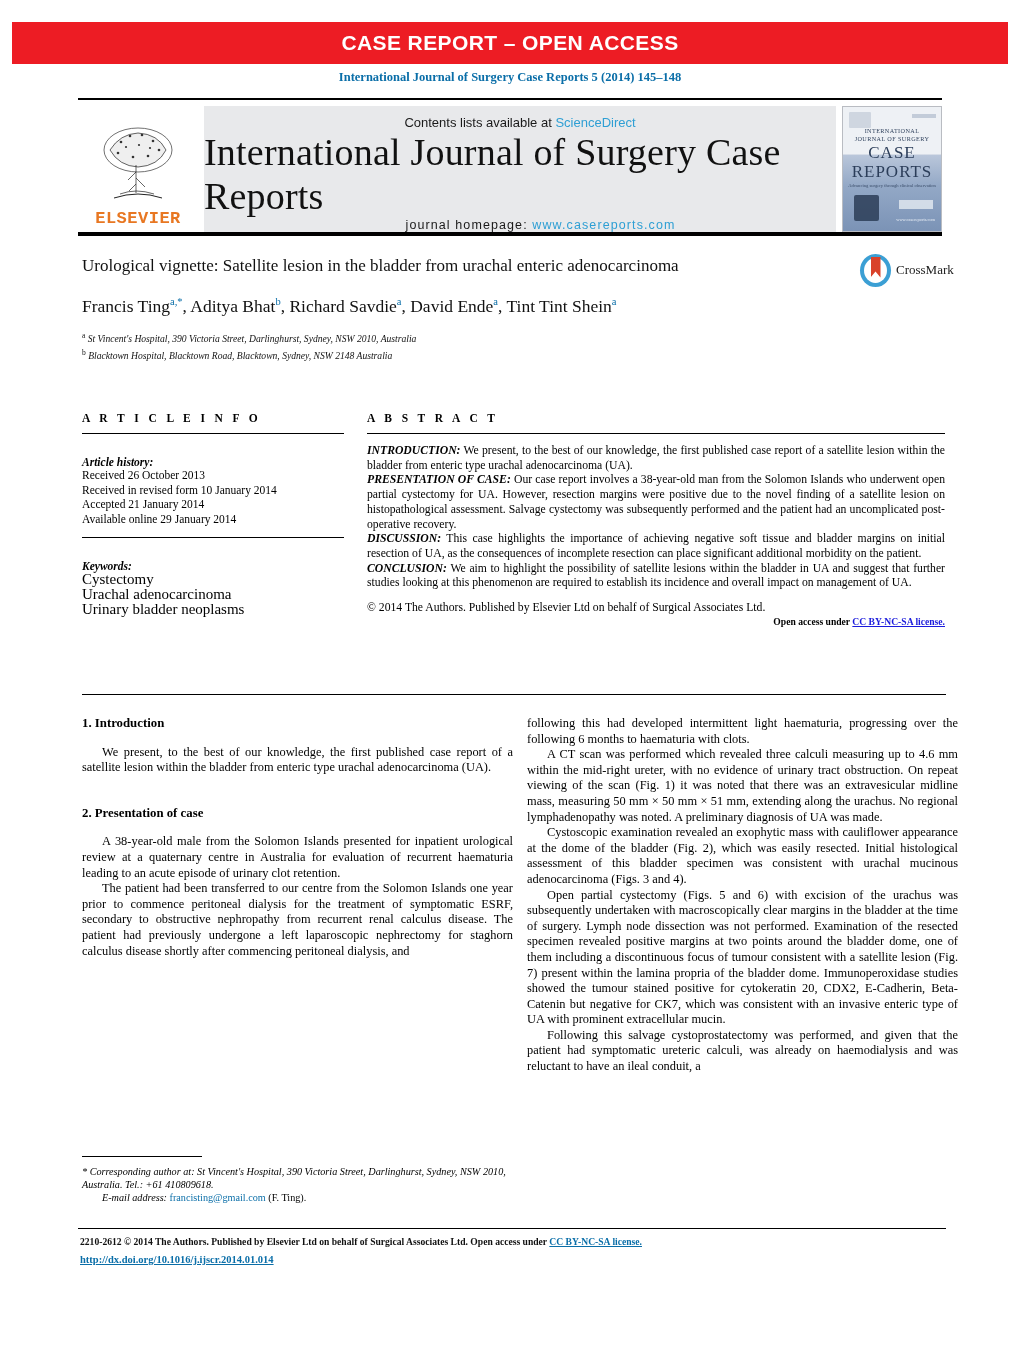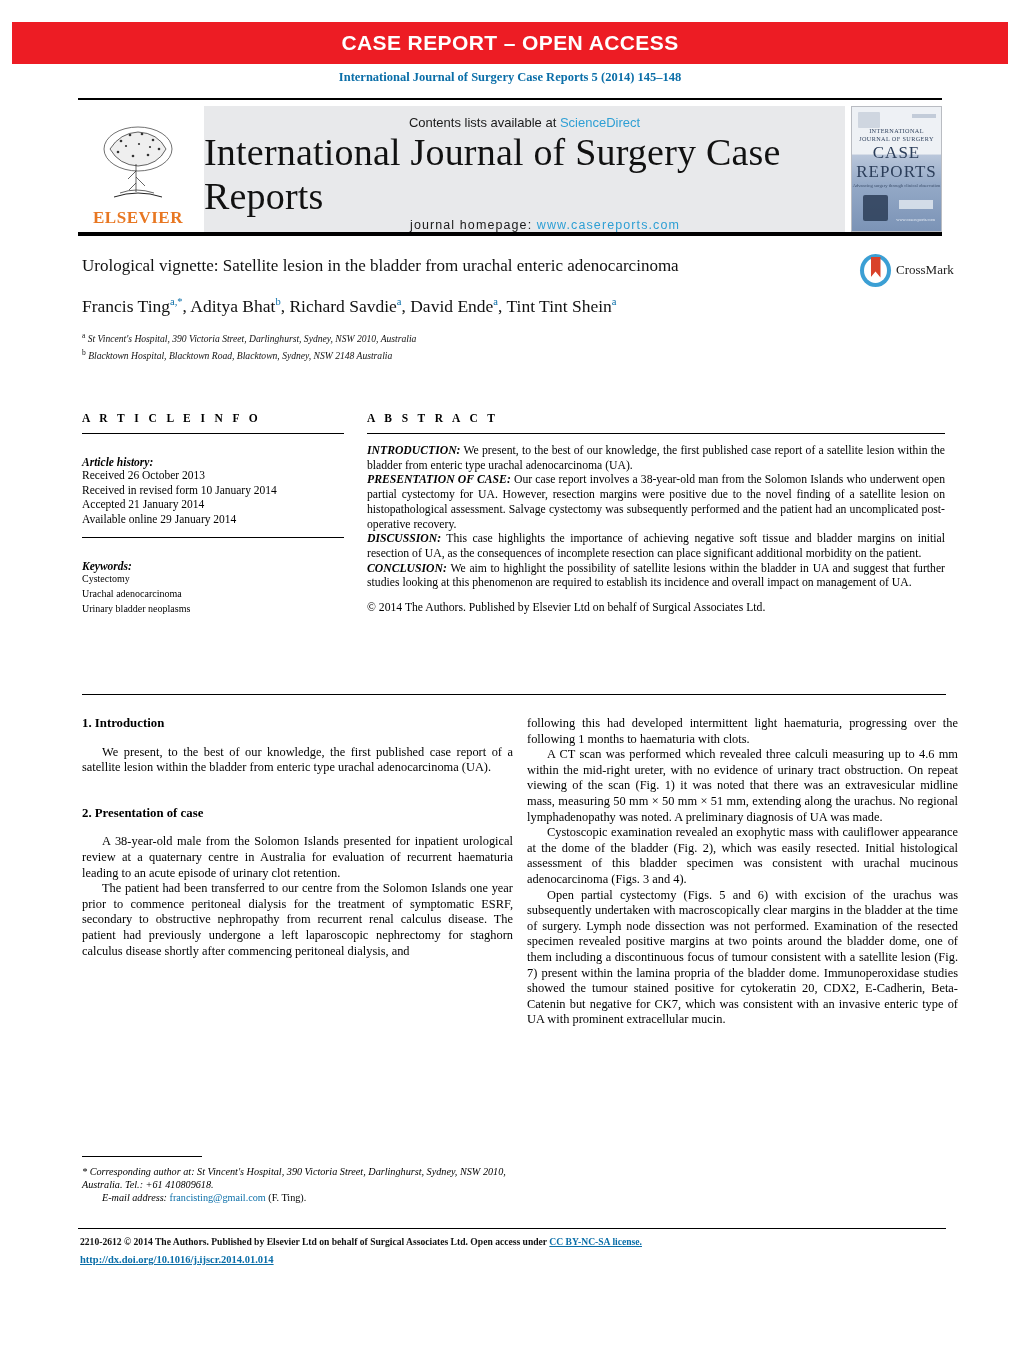--- a/index.html
+++ b/index.html
@@ -39,21 +39,21 @@
     position:absolute; left:78px; top:98px; width:864px; height:132px;
     border-top:2.5px solid #000;
   }
   .masthead-inner { display:flex; height:132px; padding-top:6px; }
   .elsevier-block {
     width:120px; display:flex; flex-direction:column;
     align-items:center; justify-content:flex-end; padding-bottom:4px;
   }
   .els-tree { width:96px; height:88px; }
   .els-word {
-    font-family:Liberation Serif, serif;
+    font-family:Liberation Mono, monospace;
     color:#E87722; font-size:17px; letter-spacing:.5px; font-weight:bold;
     margin-top:1px;
   }
   .journal-band {
     flex:1; background:#e8e9eb; margin-left:6px; margin-right:6px;
     display:flex; flex-direction:column; align-items:center;
     justify-content:space-between; padding:9px 0 11px 0;
   }
   .contents-line { font-size:13px; font-family:"Liberation Sans", sans-serif; color:#1a1a1a; }
   .contents-line .sd { color:#2e9fd4; }
@@ -62,21 +62,21 @@
     font-size:38px; color:#111; letter-spacing:.2px;
   }
   .homepage-line {
     font-size:12.5px; font-family:"Liberation Sans", sans-serif;
     letter-spacing:1.1px; color:#1a1a1a;padding-left:41px;
   }
   .homepage-line .url { color:#2e9fd4; }
 
   
   .cover {
-    width:91px; height:126px; border:1px solid #b9bcc2;
+    width:100px; height:126px; border:1px solid #b9bcc2;
     background:linear-gradient(180deg,#e9ecf1 0%,#e3e7ee 38%,#b9c6da 39%,#93a8c6 64%,#7b93b6 100%);
     position:relative; overflow:hidden;
   }
   .cover .c-top { position:absolute; left:0; right:0; top:0; height:38%; background:#eef1f5; }
   .cover .c-els { position:absolute; left:6px; top:5px; width:22px; height:16px;
       background:#cfd6e0; border-radius:1px; }
   .cover .c-issn { position:absolute; right:5px; top:7px; width:24px; height:4px; background:#c3ccd9; }
   .cover .c-l1, .cover .c-l2 {
     position:absolute; left:0; right:0; text-align:center;
     font-family:"Liberation Serif", serif; color:#31435e;
@@ -141,21 +141,21 @@
   .info-col { position:absolute; left:82px; top:412px; width:262px; }
   .abs-col  { position:absolute; left:367px; top:412px; width:578px; }
   .sec-head {
     font-family:"Liberation Serif", serif; font-weight:bold;
     font-size:11.5px; letter-spacing:3.4px;
   }
   .rule { border-top:1px solid #000; margin-top:9px; }
   .rule-thin { border-top:1px solid #000; margin-top:11px; }
   .sub-italic { font-style:italic; font-weight:bold; font-size:11.5px; margin-top:22px; }
   .info-line { font-size:11.5px; line-height:14.6px; }
-  .kw-line { font-size:10px; line-height:14.6px; }
+  .kw-line { font-size:15px; line-height:14.6px; }
 
   .abs-body { margin-top:10px; font-size:11.7px; line-height:14.7px; text-align:justify; }
   .abs-body .lbl { font-style:italic; font-weight:bold; }
   .abs-copy { margin-top:10px; font-size:11.7px; font-weight:normal; }
   .abs-lic  { margin-top:2px; font-size:9.6px; font-weight:bold; text-align:right; }
   a, .lnk { color:#0a6ea8; text-decoration:none; }
   .lic-link { color:#1b1bdc; text-decoration:underline; }
 
   .abs-rule-bottom {
     position:absolute; left:82px; top:694px; width:864px; border-top:1px solid #000;
@@ -287,42 +287,46 @@
   <div class="abs-col">
     <div class="sec-head">A B S T R A C T</div>
     <div class="rule"></div>
     <div class="abs-body">
       <span><span class="lbl">INTRODUCTION:</span><span> We present, to the best of our knowledge, the first published case report of a satellite lesion within the bladder from enteric type urachal adenocarcinoma (UA).</span></span><br>
       <span><span class="lbl">PRESENTATION OF CASE:</span><span> Our case report involves a 38-year-old man from the Solomon Islands who underwent open partial cystectomy for UA. However, resection margins were positive due to the novel finding of a satellite lesion on histopathological assessment. Salvage cystectomy was subsequently performed and the patient had an uncomplicated post-operative recovery.</span></span><br>
       <span><span class="lbl">DISCUSSION:</span><span> This case highlights the importance of achieving negative soft tissue and bladder margins on initial resection of UA, as the consequences of incomplete resection can place significant additional morbidity on the patient.</span></span><br>
       <span><span class="lbl">CONCLUSION:</span><span> We aim to highlight the possibility of satellite lesions within the bladder in UA and suggest that further studies looking at this phenomenon are required to establish its incidence and overall impact on management of UA.</span></span>
     </div>
     <div class="abs-copy">© 2014 The Authors. Published by Elsevier Ltd on behalf of Surgical Associates Ltd.</div>
+    <div class="abs-lic">
+      <span>Open access under </span><span class="lic-link">CC BY-NC-SA license.</span>
+    </div>
   </div>
   <div class="abs-rule-bottom"></div>
 
   <div class="col col-left">
     <div class="h2">1.  Introduction</div>
     <p class="p">We present, to the best of our knowledge, the first published case report of a satellite lesion within the bladder from enteric type urachal adenocarcinoma (UA).</p>
     <div class="h2 spaced">2.  Presentation of case</div>
     <p class="p">A 38-year-old male from the Solomon Islands presented for inpatient urological review at a quaternary centre in Australia for evaluation of recurrent haematuria leading to an acute episode of urinary clot retention.</p>
     <p class="p">The patient had been transferred to our centre from the Solomon Islands one year prior to commence peritoneal dialysis for the treatment of symptomatic ESRF, secondary to obstructive nephropathy from recurrent renal calculus disease. The patient had previously undergone a left laparoscopic nephrectomy for staghorn calculus disease shortly after commencing peritoneal dialysis, and</p>
   </div>
 
   <div class="col col-right">
-    <p class="p" style="text-indent:0">following this had developed intermittent light haematuria, progressing over the following 1 months to haematuria with clots.</p>
+    <p class="p" style="text-indent:0">following this had developed intermittent light haematuria, progressing over the following 6 months to haematuria with clots.</p>
     <p class="p">
       <span>A CT scan was performed which revealed three calculi measuring up to 4.6 mm within the mid-right ureter, with no evidence of urinary tract obstruction. On repeat viewing of the scan (</span><span class="figref">Fig. 1</span><span>) it was noted that there was an extravesicular midline mass, measuring 50 mm × 50 mm × 51 mm, extending along the urachus. No regional lymphadenopathy was noted. A preliminary diagnosis of UA was made.</span>
     </p>
     <p class="p">
       <span>Cystoscopic examination revealed an exophytic mass with cauliflower appearance at the dome of the bladder (</span><span class="figref">Fig. 2</span><span>), which was easily resected. Initial histological assessment of this bladder specimen was consistent with urachal mucinous adenocarcinoma (</span><span class="figref">Figs. 3 and 4</span><span>).</span>
     </p>
     <p class="p">
       <span>Open partial cystectomy (</span><span class="figref">Figs. 5 and 6</span><span>) with excision of the urachus was subsequently undertaken with macroscopically clear margins in the bladder at the time of surgery. Lymph node dissection was not performed. Examination of the resected specimen revealed positive margins at two points around the bladder dome, one of them including a discontinuous focus of tumour consistent with a satellite lesion (</span><span class="figref">Fig. 7</span><span>) present within the lamina propria of the bladder dome. Immunoperoxidase studies showed the tumour stained positive for cytokeratin 20, CDX2, E-Cadherin, Beta-Catenin but negative for CK7, which was consistent with an invasive enteric type of UA with prominent extracellular mucin.</span>
     </p>
+    <p class="p">Following this salvage cystoprostatectomy was performed, and given that the patient had symptomatic ureteric calculi, was already on haemodialysis and was reluctant to have an ileal conduit, a</p>
   </div>
 
   <div class="fn-rule"></div>
   <div class="footnote">
     <div class="star">* Corresponding author at: St Vincent's Hospital, 390 Victoria Street, Darlinghurst, Sydney, NSW 2010, Australia. Tel.: +61 410809618.</div>
     <div style="text-indent:20px">
       <span class="em">E-mail address:</span>
       <span class="lnk">francisting@gmail.com</span>
       <span>(F. Ting).</span>
     </div>

